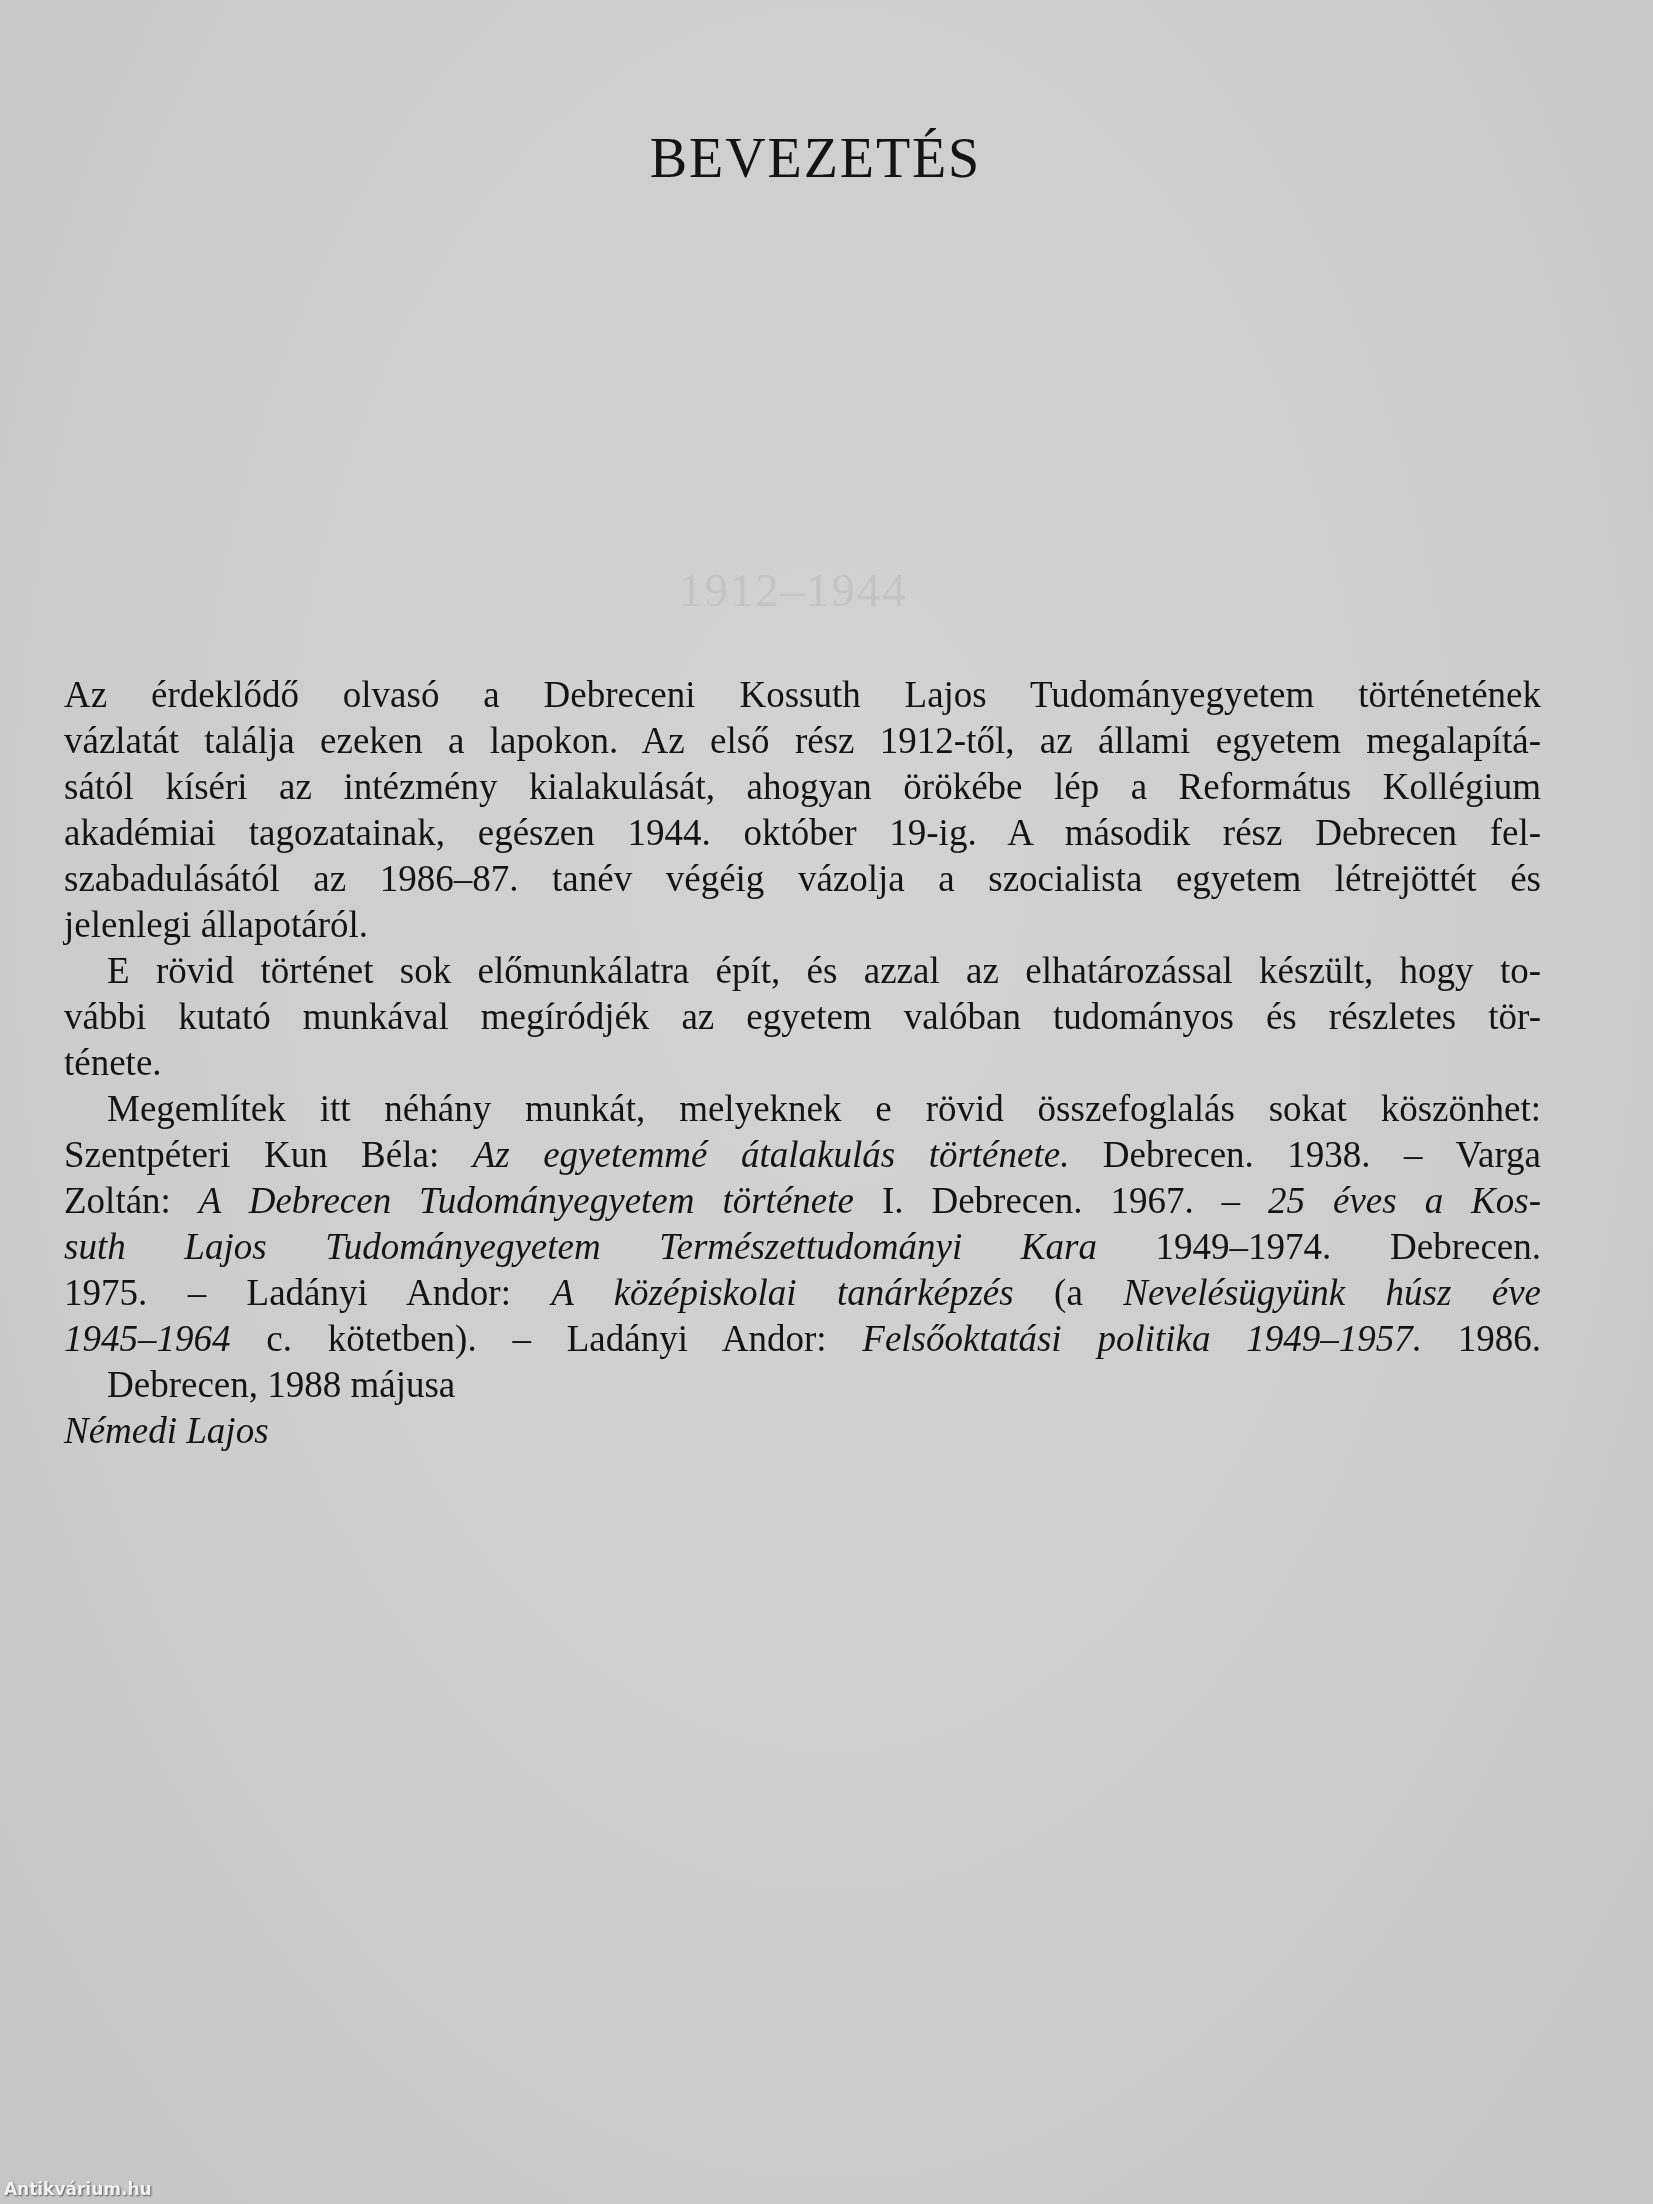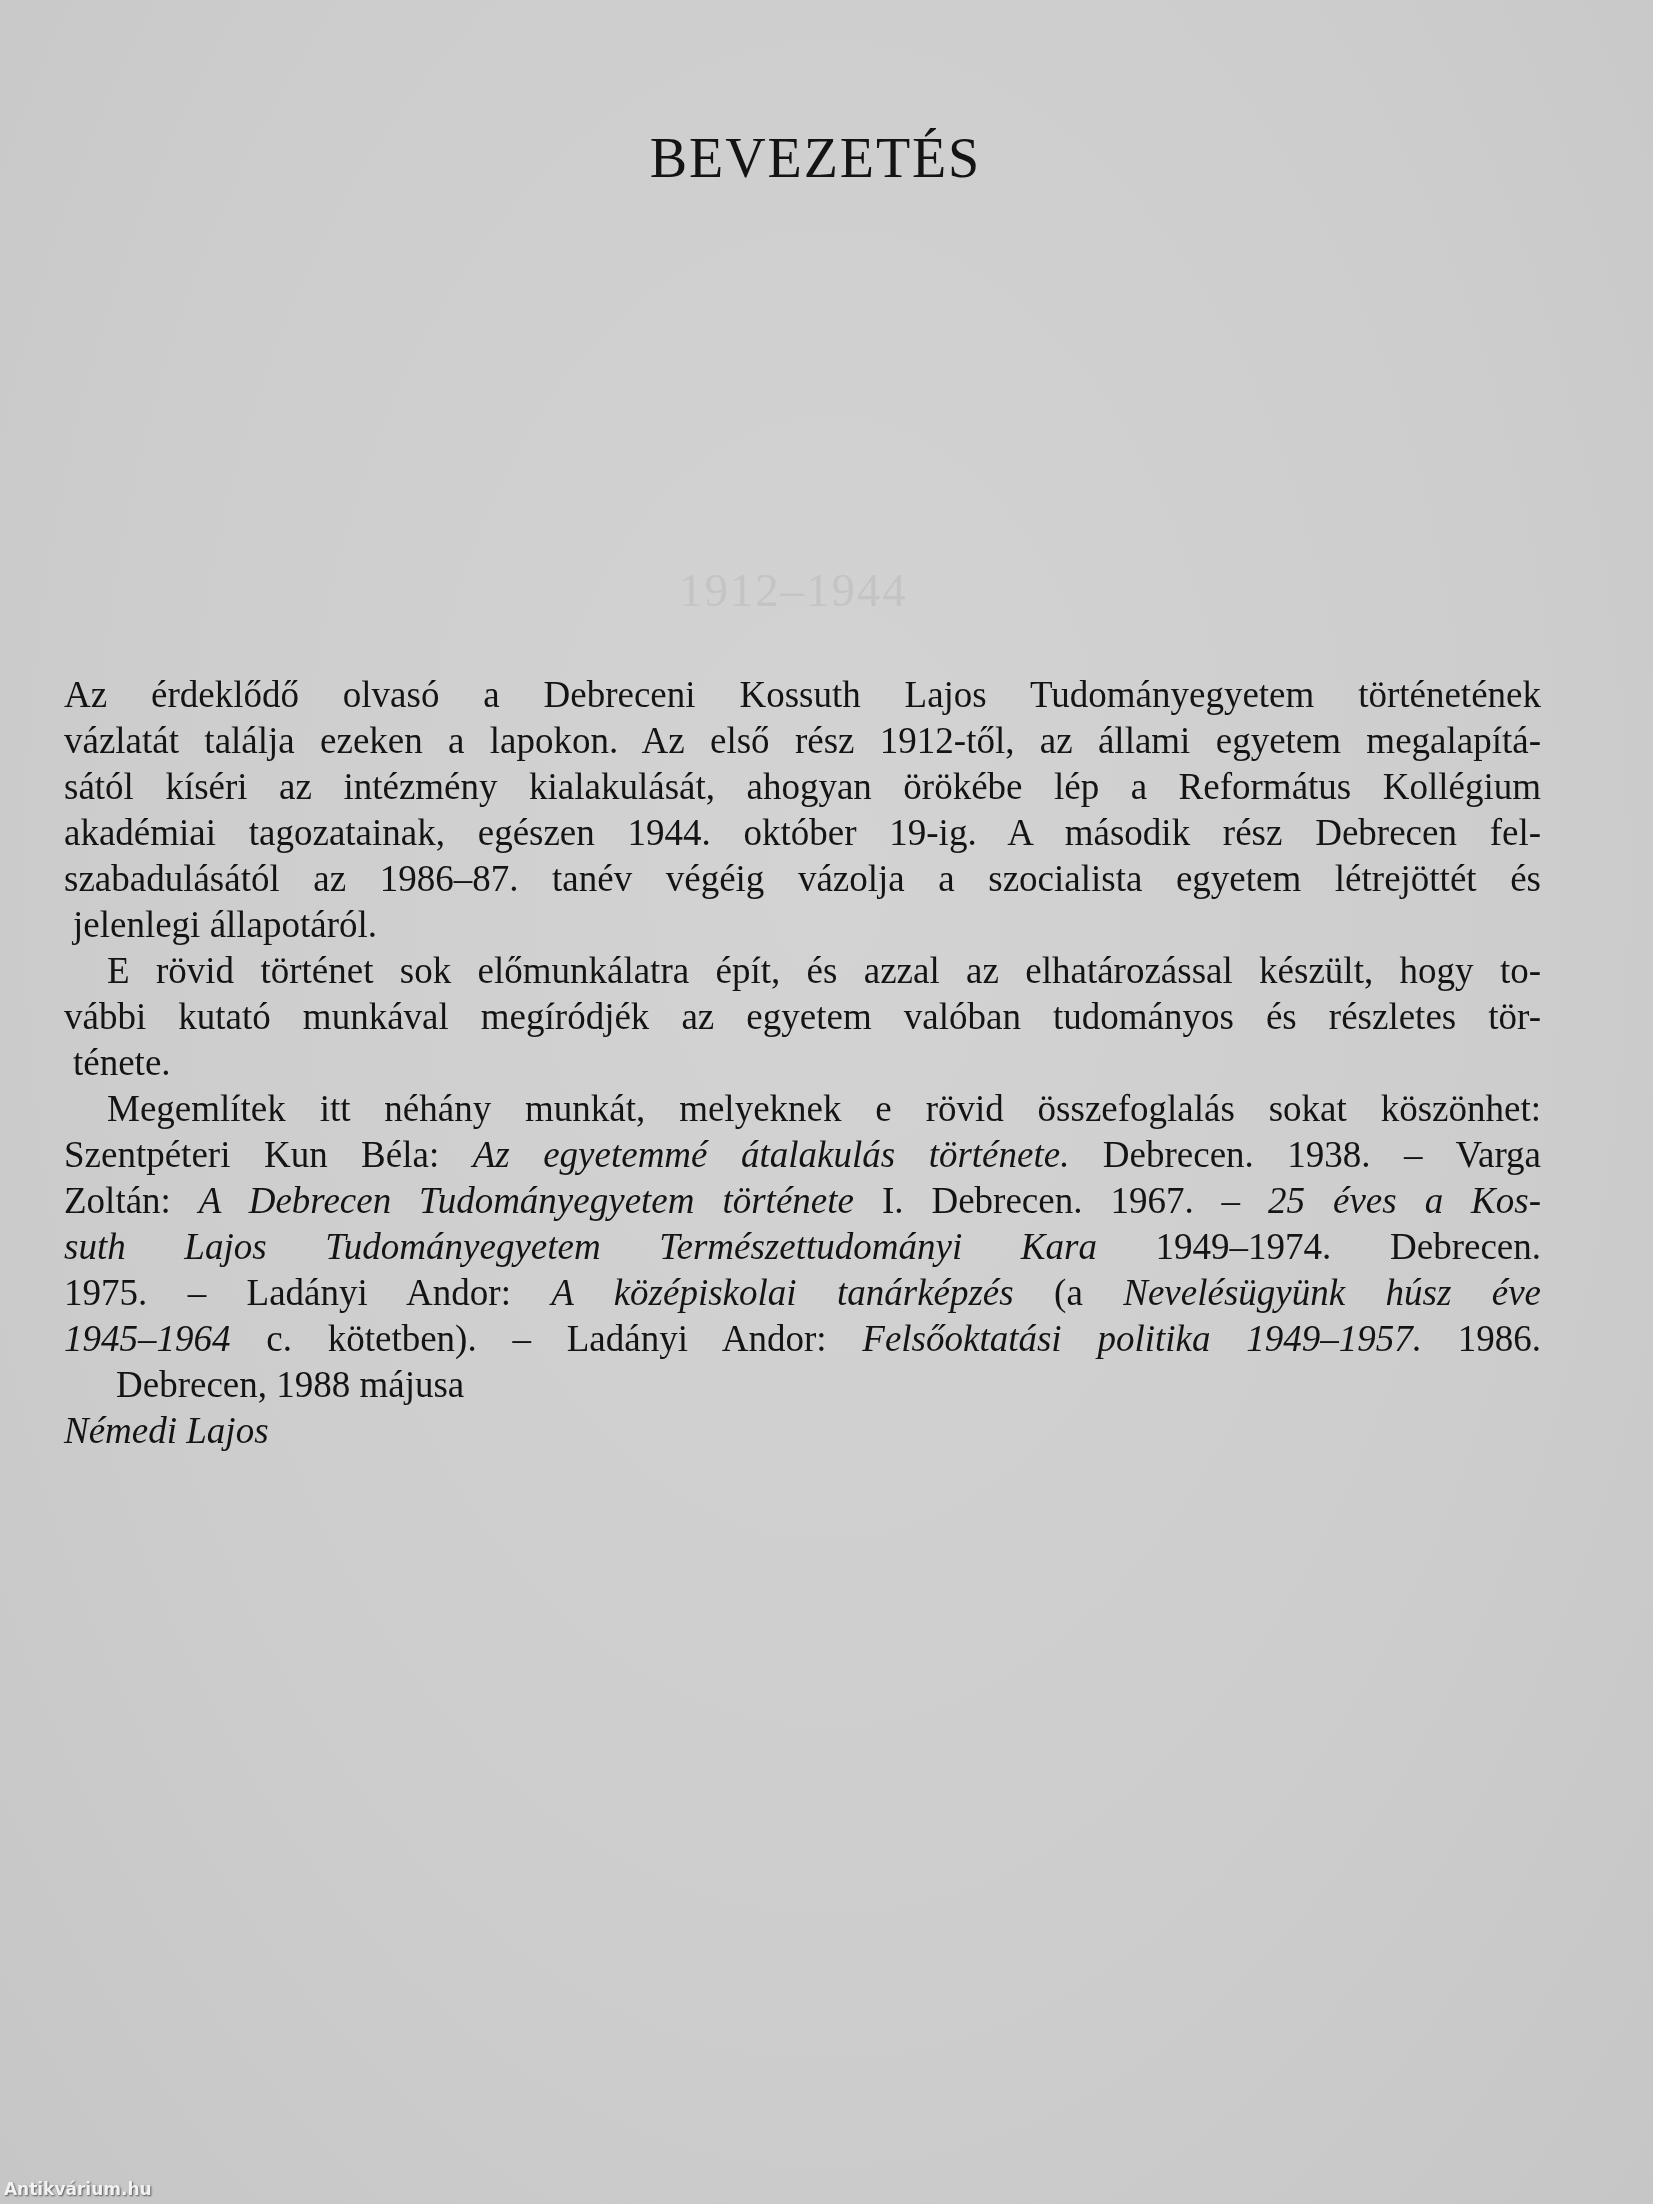--- a/index.html
+++ b/index.html
@@ -50,21 +50,20 @@
       margin: 0;
     }
     .line {
       display: block;
       text-align: justify;
       text-align-last: justify;
       white-space: nowrap;
     }
     .line.last {
       text-align-last: left;
-      margin-left: 9px;
     }
     .indent {
       padding-left: 43px;
     }
     .signature {
       display: block;
       text-align: left;
       font-style: italic;
       font-family: Liberation Serif, serif;
     }

